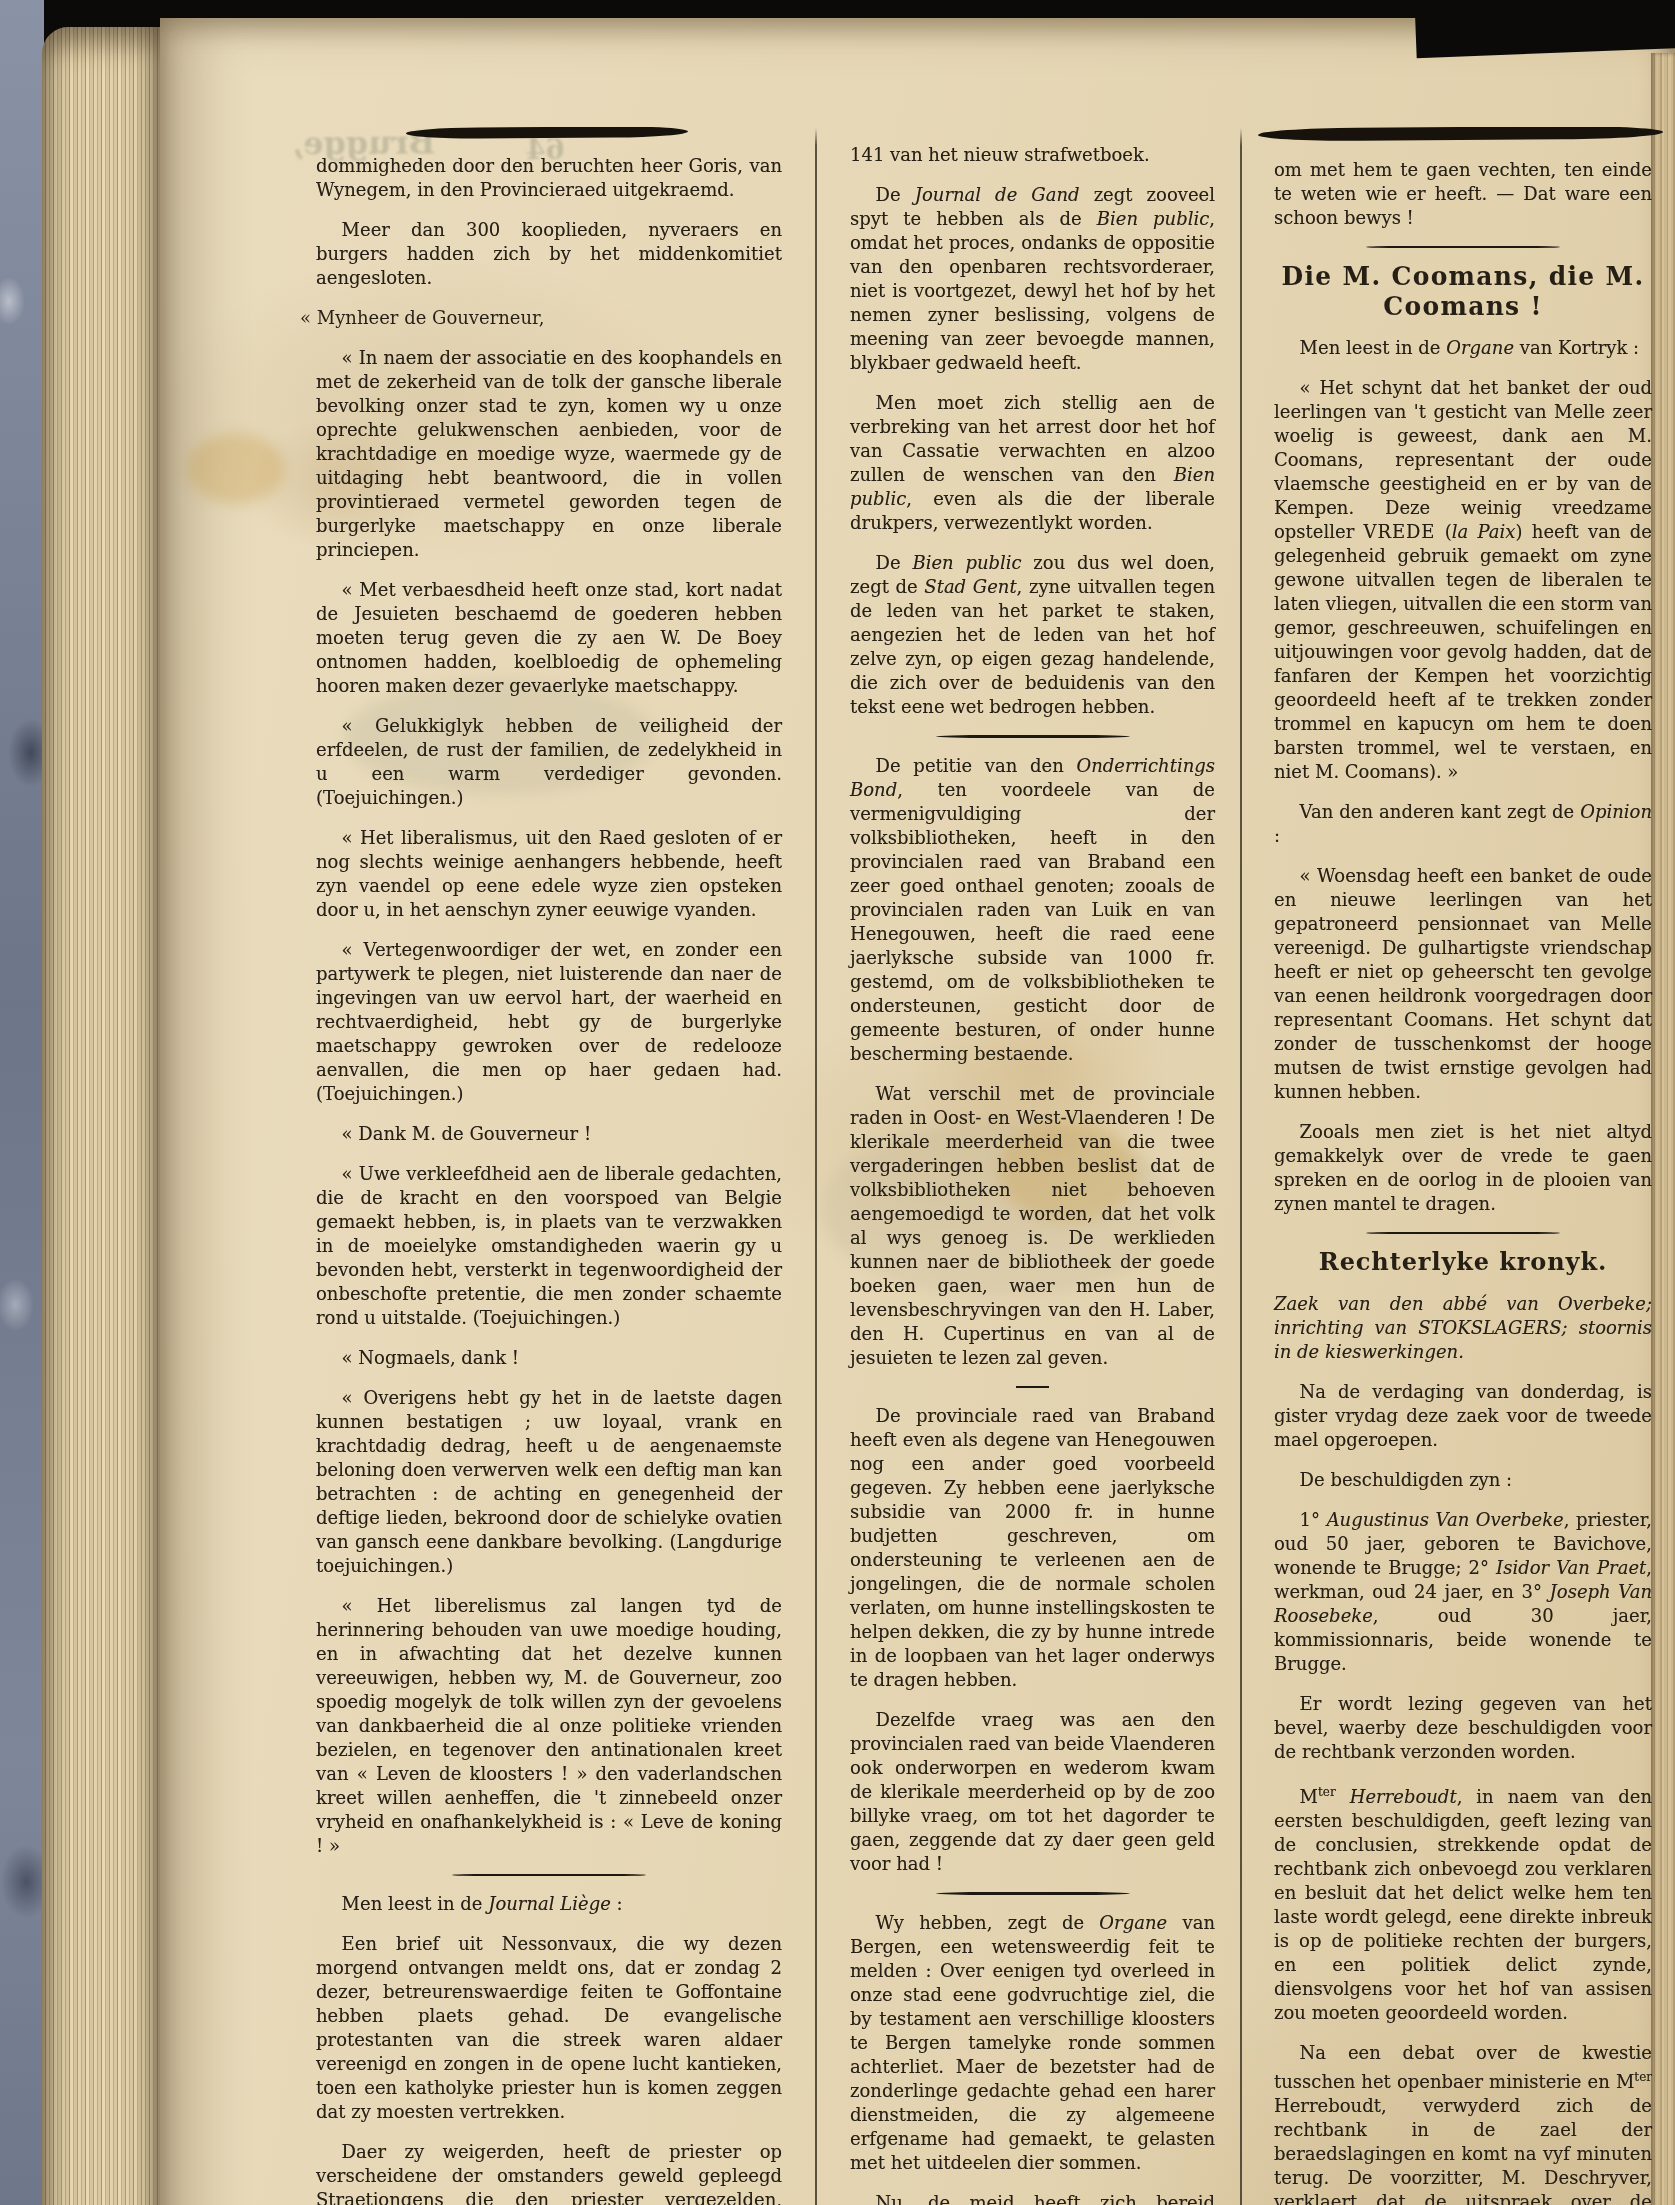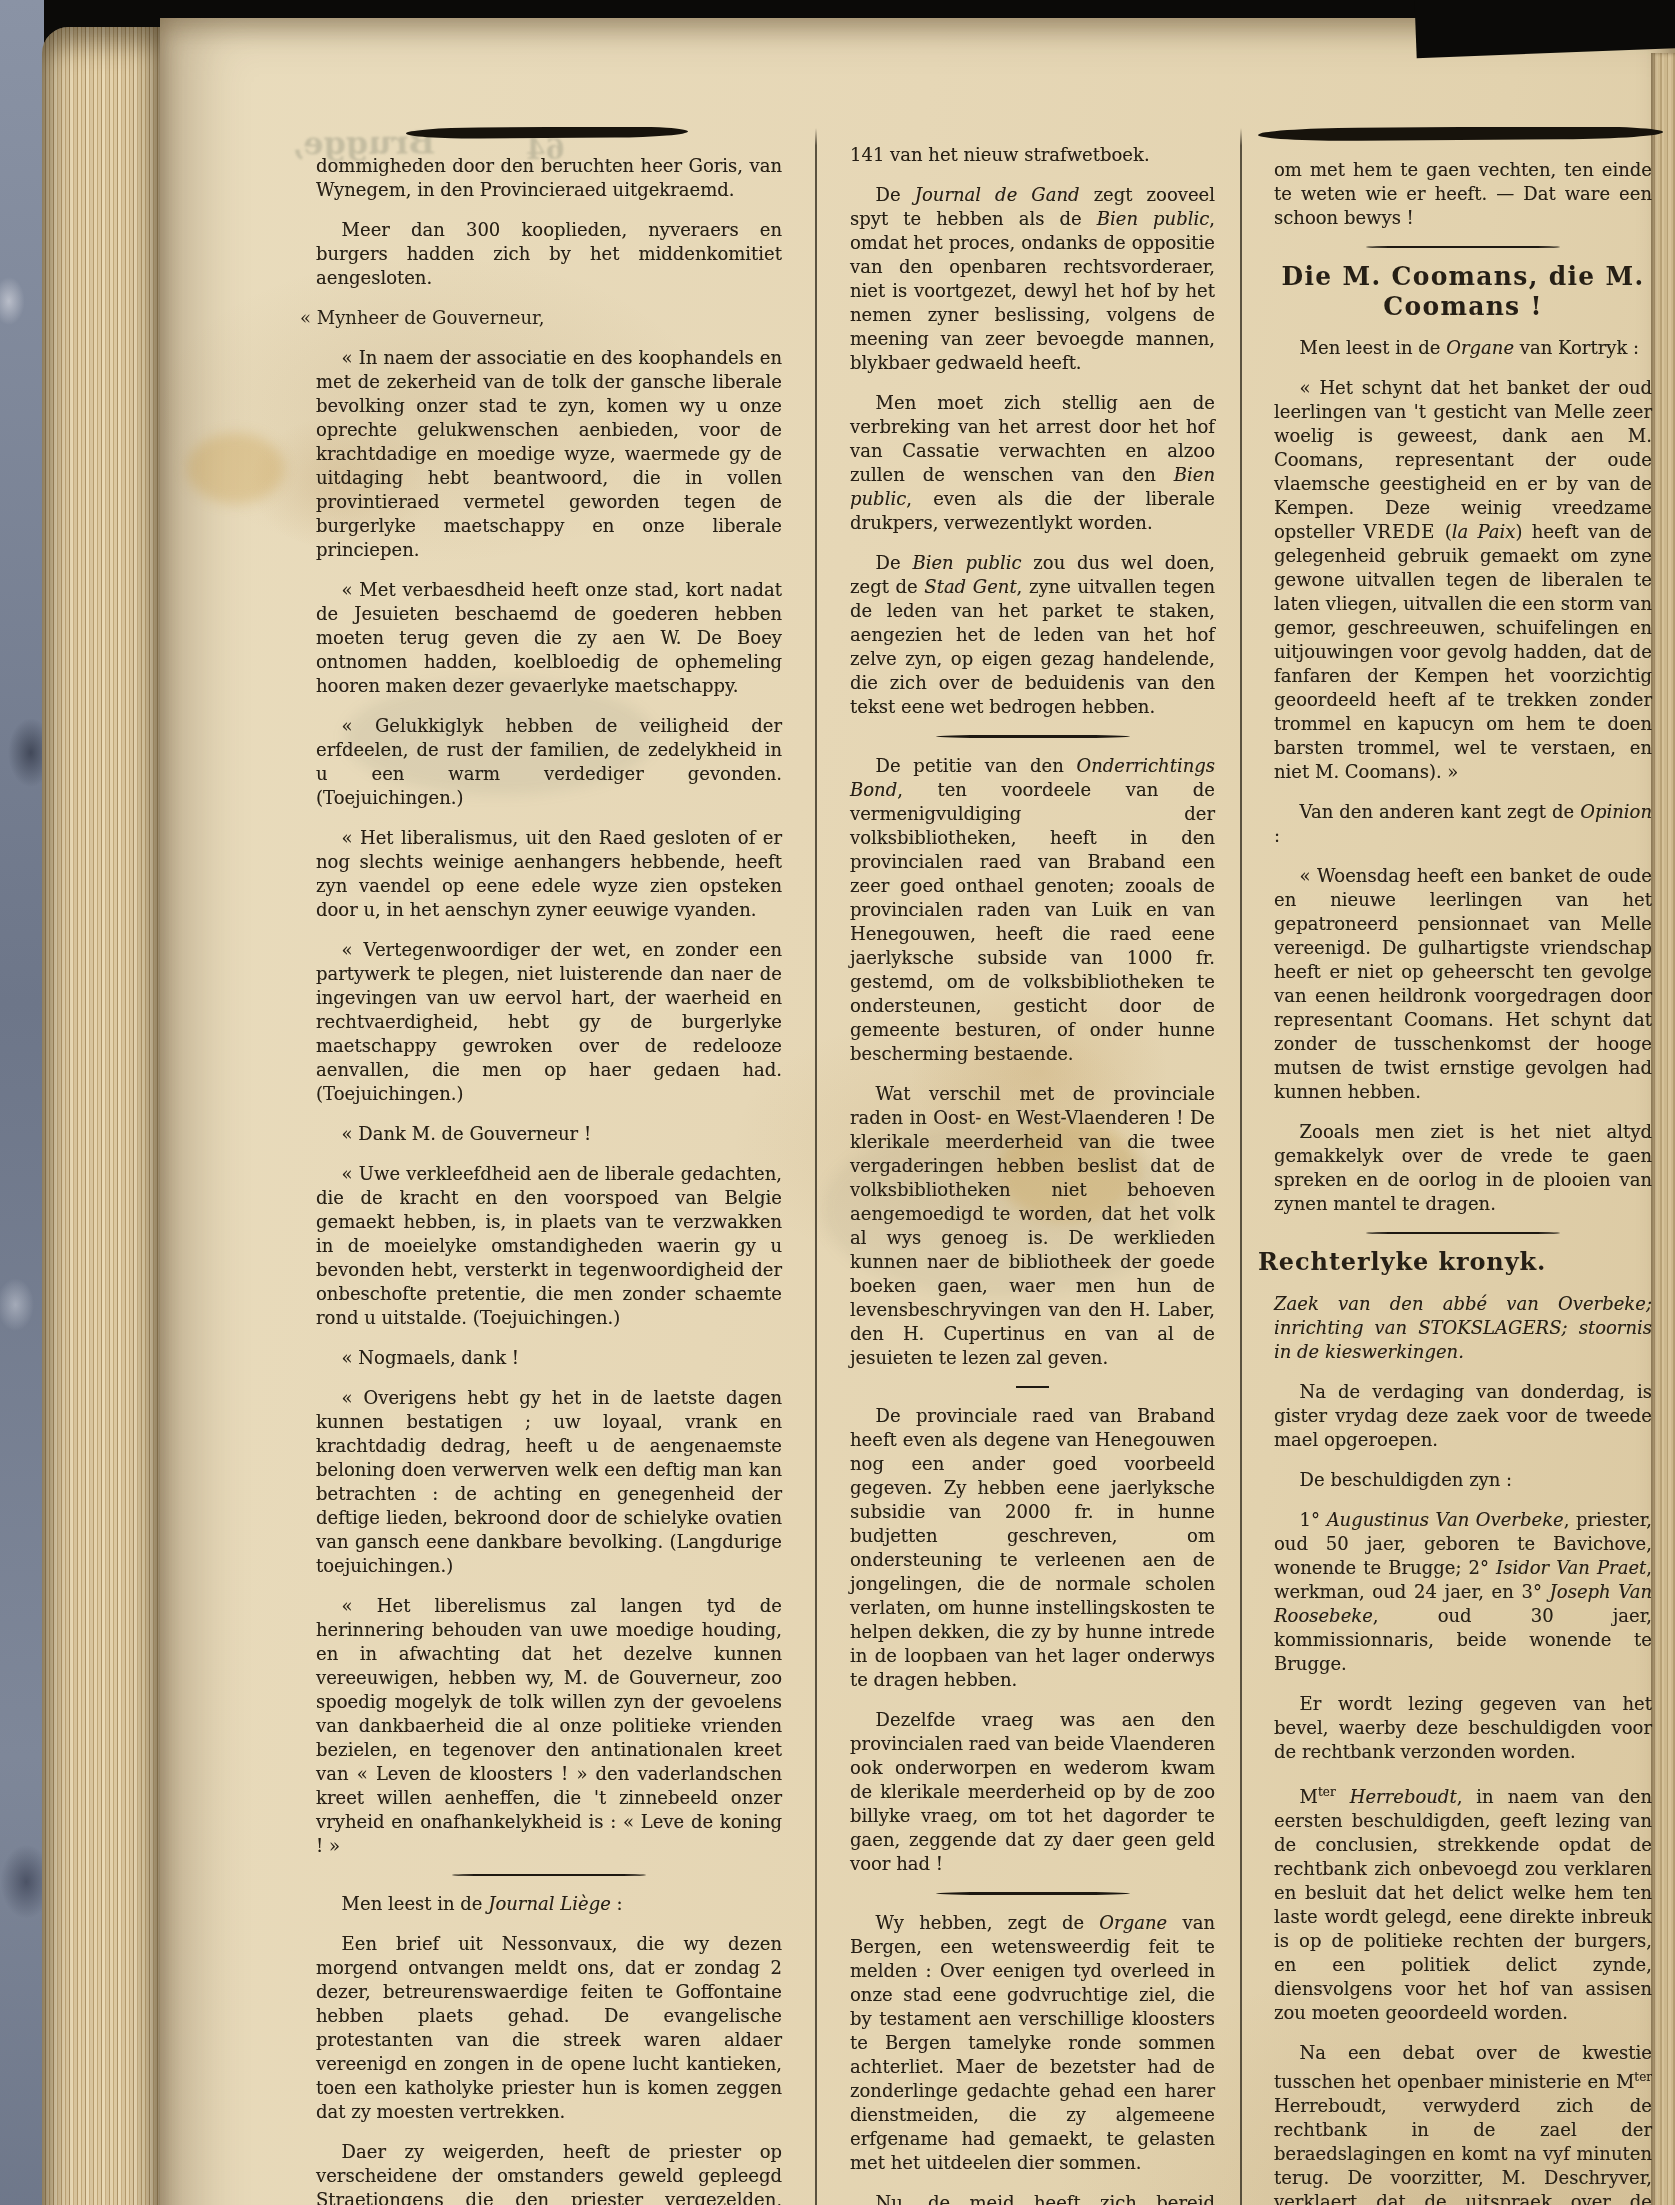--- a/index.html
+++ b/index.html
@@ -40,21 +40,21 @@
   .vrule{position:absolute;top:128px;width:1.8px;height:2311px;background:
      linear-gradient(180deg,transparent 0,#2c2619 17.6px,#2c2619 96%,transparent);opacity:.75;}
   
   .col{position:absolute;top:127px;height:2342px;overflow:hidden;text-align:justify;}
   .b-para{margin:16px;text-indent:25.6px;font-size:18px;line-height:24px;
           text-shadow:0 0 0.4px rgba(38,31,21,.4);}
   .noind{text-indent:0;}
   .b-center{font-size:18px;line-height:24px;text-align:left;margin:2.6px 0;}
   .b-h1{font-size:25px;font-weight:bold;letter-spacing:1.3px;text-align:center;margin:13.2px 0 11.5px;
         transform:scaleY(1.04);}
-  .b-h2{font-size:24px;font-weight:bold;letter-spacing:0.9px;margin:12.3px 0 9.7px;}
+  .b-h2{font-size:24px;font-weight:bold;letter-spacing:0.9px;text-align:center;margin:12.3px 0 9.7px;}
   .b-ital{font-style:italic;}
   .b-sep{width:194px;height:2.6px;margin:13.2px auto;background:#1d1811;border-radius:50%/100%;}
   .b-sepDash{width:33px;height:2.6px;margin:13.2px auto;background:#1d1811;}
   .b-toprule{height:10.6px;background:#17130c;border-radius:50%/100%;transform:rotate(-.4deg);}
   .c1rule{width:282px;margin:0 0 15px 106px;}
   .c3rule{width:405px;margin:0 0 17.6px 0;height:13.2px;}
   .sc{font-variant:small-caps;letter-spacing:0.9px;}
   sup{font-size:12px;}
   
   .ghost{position:absolute;transform:scaleX(-1) rotate(.5deg);color:rgba(105,110,92,.28);

